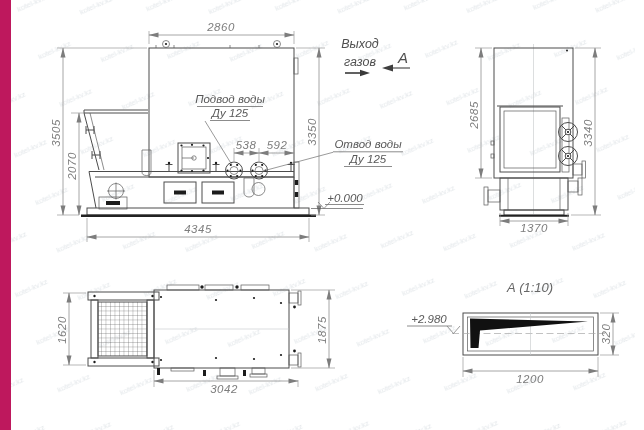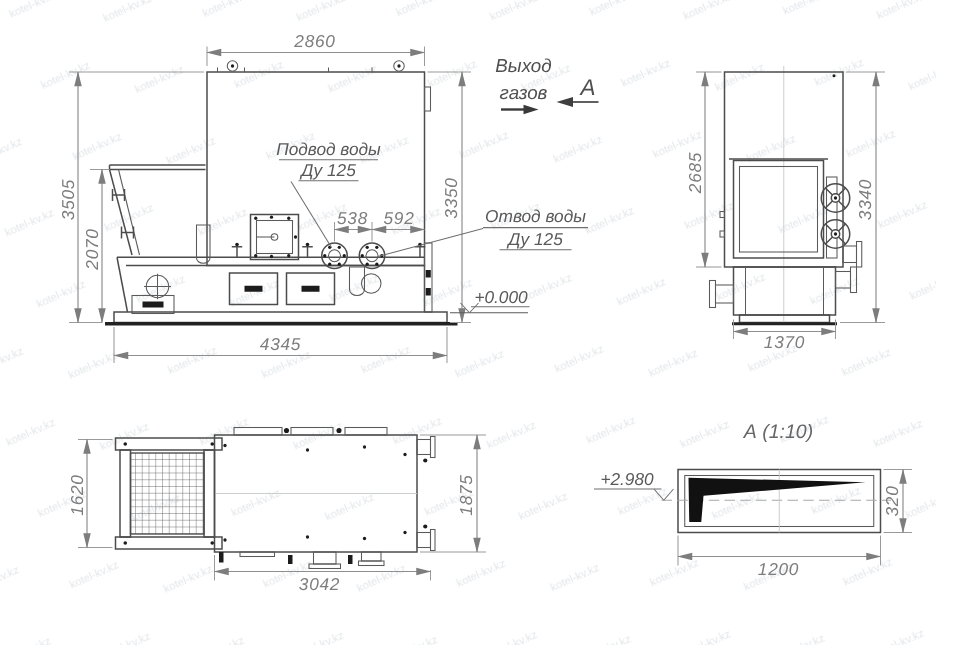--- a/index.html
+++ b/index.html
@@ -1,17 +1,17 @@
 <!DOCTYPE html>
 <html><head>
 <meta charset="utf-8">
 <style>
   html,body{margin:0;padding:0;background:#ffffff;}
-  .canvas{position:relative;width:624px;height:430px;background:#f97316;overflow:hidden;
-          font-family:"Liberation Sans",sans-serif;}
+  .canvas{position:relative;width:624px;height:430px;background:#be185d;overflow:hidden;
+          font-family:"Liberation Sans",sans-serif;padding-left:11px;}
   svg text{font-family:"Liberation Sans",sans-serif;}
   .ln{stroke:#4c4c4c;stroke-width:1;fill:none;}
   .thin{stroke:#5a5a5a;stroke-width:.7;fill:none;}
   .lt{stroke:#c4c8ca;stroke-width:.6;fill:none;}
   .dimln{stroke:#8f8f8f;stroke-width:.8;fill:none;}
   .extln{stroke:#9a9a9a;stroke-width:.7;fill:none;}
   .dk{fill:#1c1c1c;stroke:none;}
   .dimtx{font-size:11.5px;font-style:italic;fill:#7d7d7d;letter-spacing:.5px;}
   .lbltx{font-size:11.5px;font-style:italic;fill:#595959;}
   .bigtx{font-size:12.5px;font-style:italic;fill:#4f4f4f;}

